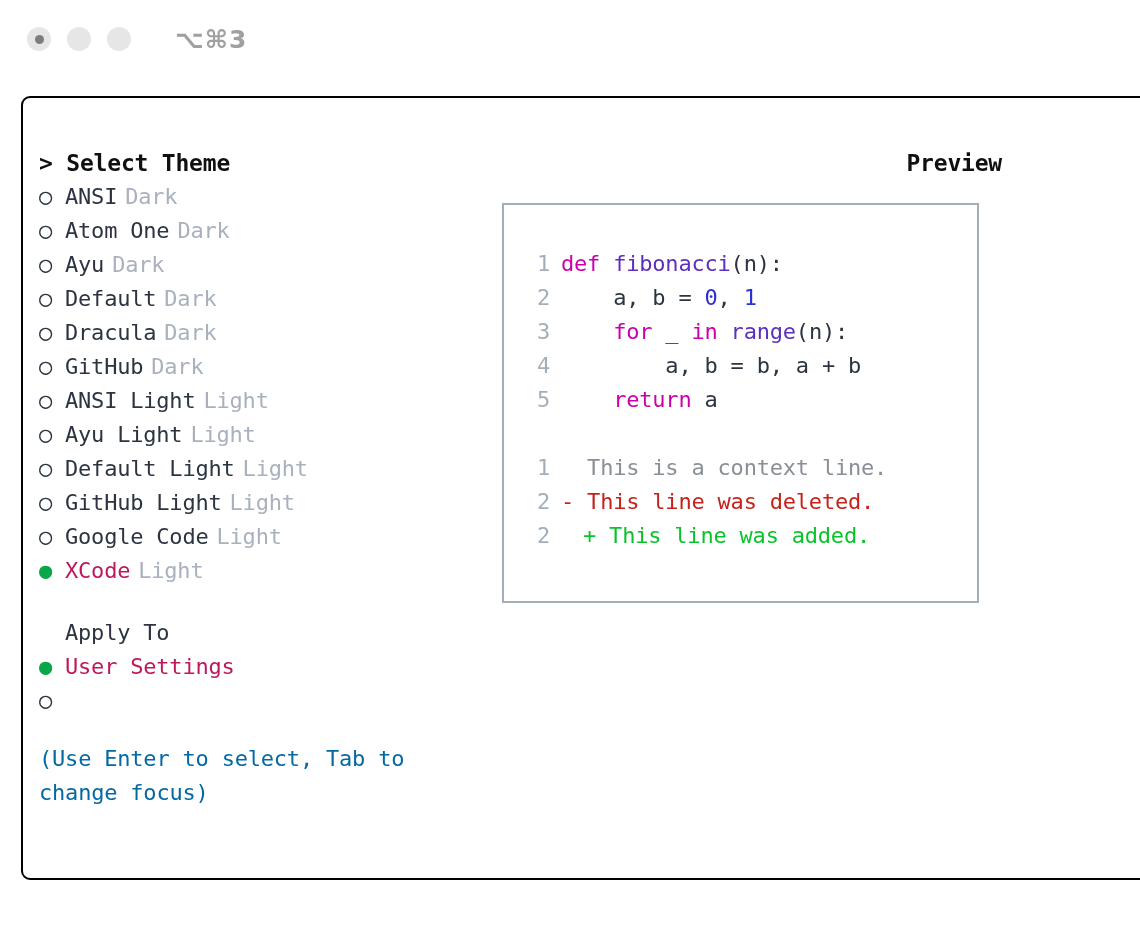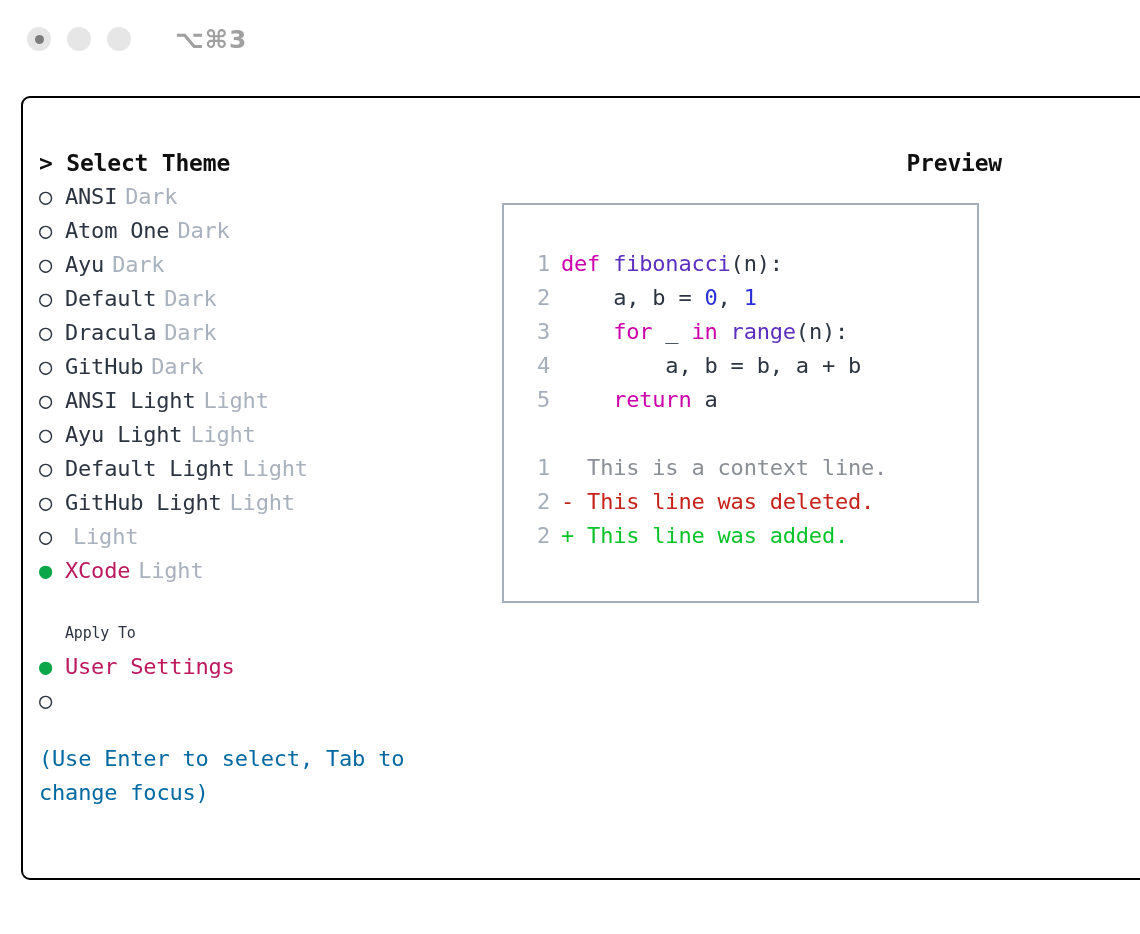--- a/index.html
+++ b/index.html
@@ -119,21 +119,21 @@
   .opt-label { color: #2b3440; }
   .opt-row.sel .opt-label { color: #be185d; }
   .opt-variant {
     color: #a8b1bd;
     margin-left: 8px;
   }
 
   .group-gap { height: 28px; }
 
   .apply-head {
-    font-size: 15px;
+    font-size: 22px;
     color: #2b3440;
     line-height: 34px;
     padding-left: 26px;
     white-space: pre;
     letter-spacing: -0.2px;
   }
 
   .hint {
     margin-top: 24px;
     font-size: 22px;
@@ -184,21 +184,21 @@
     margin-right: 11px;
   }
   .code-text { color: #2b3440; }
 
   .tok-kw   { color: #cc00aa; }
   .tok-fn   { color: #5c2fbf; }
   .tok-num  { color: #2a2fd6; }
   .tok-pl   { color: #2b3440; }
   .tok-ctx  { color: #8a8f96; }
   .tok-del  { color: #c6221b; text-align: center; }
-  .tok-add  { color: #0ac32a; }
+  .tok-add  { color: #0ac32a; margin-left: 22px; }
 
   .blank-line { height: 34px; }
 </style>
 </head>
 <body>
 
 <div id="app">
 
   <div class="titlebar">
     <div class="lights">
@@ -222,21 +222,21 @@
             <div class="opt-row"><span class="bullet">○</span><span class="opt-label">ANSI</span><span class="opt-variant">Dark</span></div>
             <div class="opt-row"><span class="bullet">○</span><span class="opt-label">Atom One</span><span class="opt-variant">Dark</span></div>
             <div class="opt-row"><span class="bullet">○</span><span class="opt-label">Ayu</span><span class="opt-variant">Dark</span></div>
             <div class="opt-row"><span class="bullet">○</span><span class="opt-label">Default</span><span class="opt-variant">Dark</span></div>
             <div class="opt-row"><span class="bullet">○</span><span class="opt-label">Dracula</span><span class="opt-variant">Dark</span></div>
             <div class="opt-row"><span class="bullet">○</span><span class="opt-label">GitHub</span><span class="opt-variant">Dark</span></div>
             <div class="opt-row"><span class="bullet">○</span><span class="opt-label">ANSI Light</span><span class="opt-variant">Light</span></div>
             <div class="opt-row"><span class="bullet">○</span><span class="opt-label">Ayu Light</span><span class="opt-variant">Light</span></div>
             <div class="opt-row"><span class="bullet">○</span><span class="opt-label">Default Light</span><span class="opt-variant">Light</span></div>
             <div class="opt-row"><span class="bullet">○</span><span class="opt-label">GitHub Light</span><span class="opt-variant">Light</span></div>
-            <div class="opt-row"><span class="bullet">○</span><span class="opt-variant">Light</span></div>
+            <div class="opt-row"><span class="bullet">○</span><span class="opt-label">Google Code</span><span class="opt-variant">Light</span></div>
             <div class="opt-row sel"><span class="bullet sel">●</span><span class="opt-label">XCode</span><span class="opt-variant">Light</span></div>
           </div>
 
         <div class="group-gap"></div>
 
         <div class="apply-head">Apply To</div>
 
         <div id="apply-list">
             <div class="opt-row sel"><span class="bullet sel">●</span><span class="opt-label">User Settings</span></div>
             <div class="opt-row"><span class="bullet">○</span></div>

